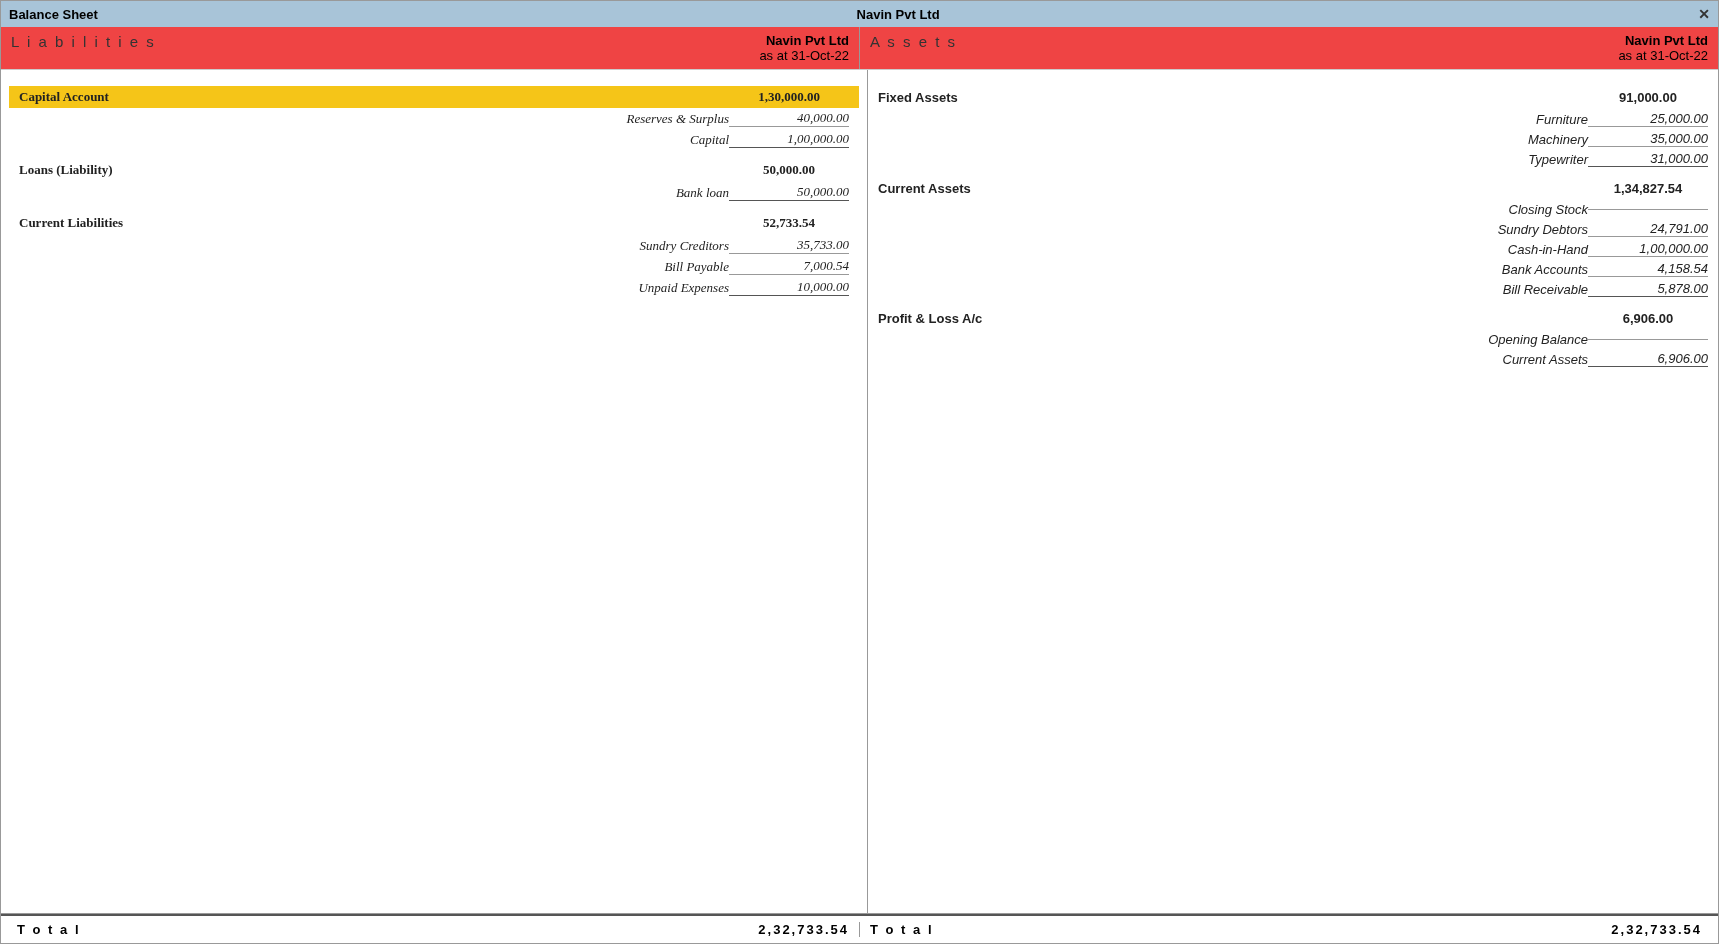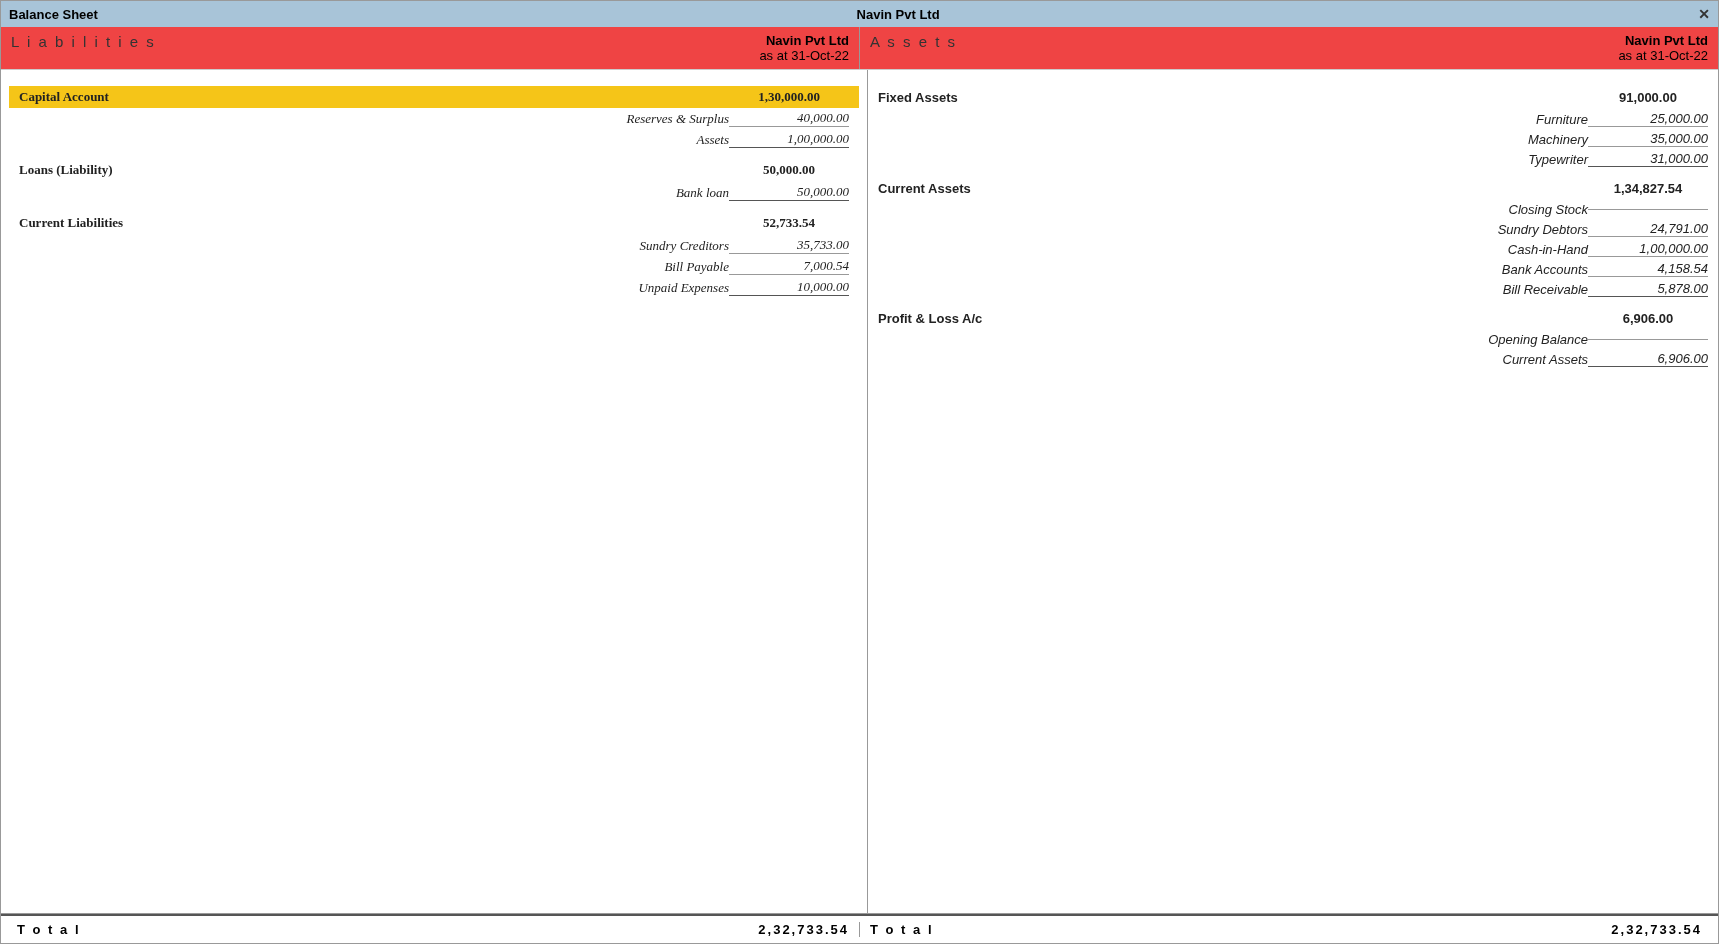--- a/index.html
+++ b/index.html
@@ -203,21 +203,21 @@
 
       <div class="category-row">
         <span class="row-label">Capital Account</span>
         <span class="row-total">1,30,000.00</span>
       </div>
       <div class="sub-item">
         <span class="row-label italic-label">Reserves &amp; Surplus</span>
         <span class="row-amount">40,000.00</span>
       </div>
       <div class="sub-item">
-        <span class="row-label italic-label">Assets</span>
+        <span class="row-label italic-label">Capital</span>
         <span class="row-amount underline-amount">1,00,000.00</span>
       </div>
 
       <div class="spacer-row"></div>
 
       <div class="section-header-row">
         <span class="row-label bold-label">Loans (Liability)</span>
         <span class="row-total">50,000.00</span>
       </div>
       <div class="sub-item">

